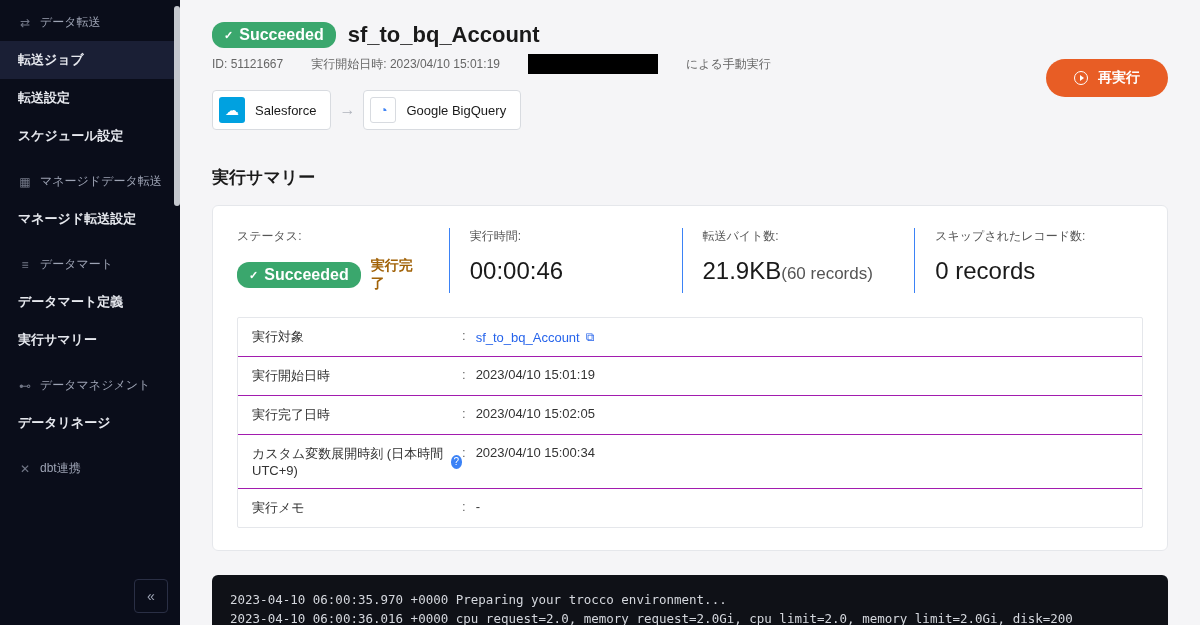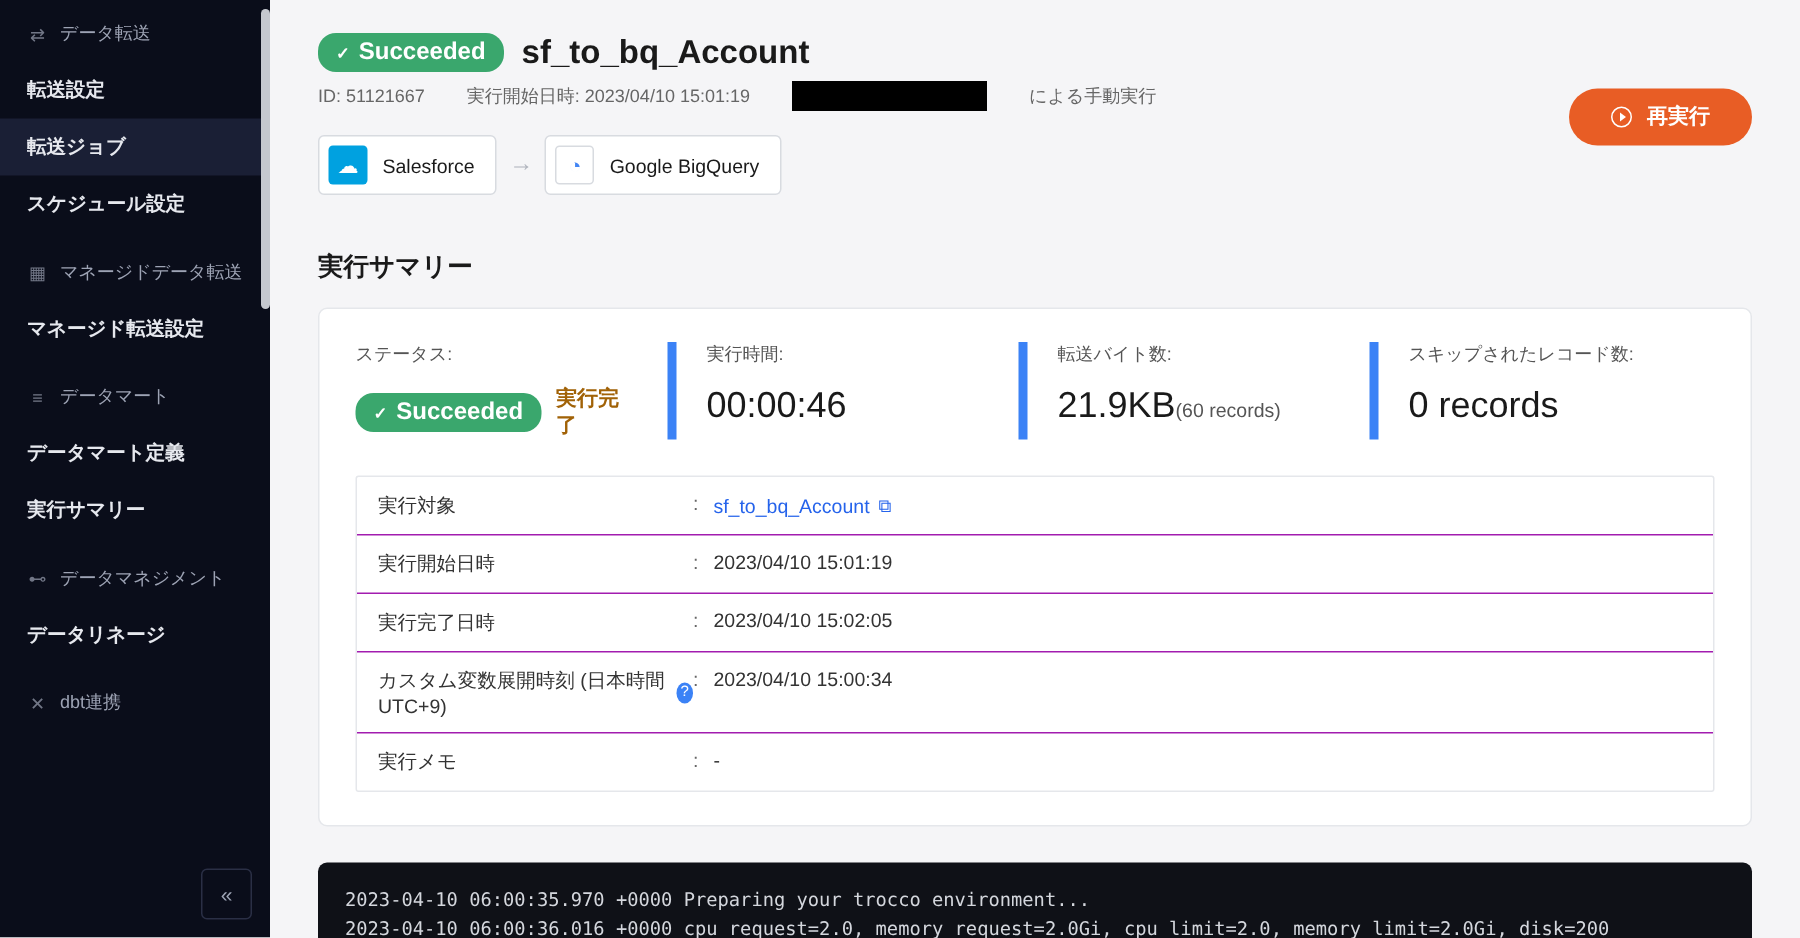--- a/index.html
+++ b/index.html
@@ -25,24 +25,24 @@
 .connector-row { display: flex; align-items: center; gap: 8px; margin-bottom: 36px; }
 .connector { display: flex; align-items: center; gap: 10px; border: 1px solid #d8dbe0; border-radius: 4px; padding: 6px 14px 6px 6px; background: #fff; font-size: 13px; font-weight: 500; }
 .connector .cicon { width: 26px; height: 26px; border-radius: 3px; display: flex; align-items: center; justify-content: center; }
 .sf-icon { background: #00a1e0; color: #fff; font-size: 14px; }
 .bq-icon { border: 1px solid #d8dbe0; color: #4285f4; font-size: 14px; }
 .arrow { color: #b0b4bd; font-size: 16px; }
 .section-title { font-size: 17px; font-weight: 700; margin-bottom: 16px; }
 .summary-card { background: #fff; border: 1px solid #e5e7eb; border-radius: 6px; padding: 22px 24px; margin-bottom: 24px; }
 .summary-grid { display: flex; gap: 4px; margin-bottom: 24px; }
 .summary-cell { flex: 1; padding-right: 20px; }
-.summary-cell + .summary-cell { border-left: 6px solid #3b82f6; padding-left: 20px; }
+.summary-cell + .summary-cell { border-left: 1px solid #3b82f6; padding-left: 20px; }
 .summary-label { font-size: 12px; color: #555; margin-bottom: 12px; }
 .summary-value { font-size: 24px; font-weight: 400; color: #1a1a1a; }
-.summary-value .sub { font-size: 13px; color: #555; }
+.summary-value .sub { font-size: 17px; color: #555; }
 .status-cell { display: flex; align-items: center; gap: 10px; }
 .status-text { color: #a16207; font-size: 14px; font-weight: 600; }
 .detail-table { border: 1px solid #e5e7eb; border-radius: 2px; }
 .detail-row { display: flex; padding: 10px 14px; font-size: 13px; }
 .detail-row + .detail-row { border-top: 1px solid #a21caf; }
 .detail-label { width: 210px; color: #333; display: flex; align-items: center; gap: 6px; }
 .detail-sep { color: #666; margin-right: 10px; }
 .detail-value { color: #333; }
 .detail-value.link { color: #2563eb; display: flex; align-items: center; gap: 6px; }
 .help-icon { width: 14px; height: 14px; border-radius: 50%; background: #3b82f6; color: #fff; font-size: 10px; display: inline-flex; align-items: center; justify-content: center; }
@@ -55,22 +55,22 @@
 <body>
 
 <div class="app">
   <nav class="sidebar">
     <div class="scrollbar" style="top:6px;left:174px;height:200px;"></div>
     <div class="sidebar-section">
       <div class="sidebar-header">
           <span class="hicon">⇄</span>
           <span>データ転送</span>
         </div>
+      <div class="sidebar-item active">転送ジョブ</div>
       <div class="sidebar-item">転送設定</div>
-      <div class="sidebar-item active">転送ジョブ</div>
       <div class="sidebar-item">スケジュール設定</div>
     </div>
     <div class="sidebar-section">
       <div class="sidebar-header">
           <span class="hicon">▦</span>
           <span>マネージドデータ転送</span>
         </div>
       <div class="sidebar-item">マネージド転送設定</div>
     </div>
     <div class="sidebar-section">

